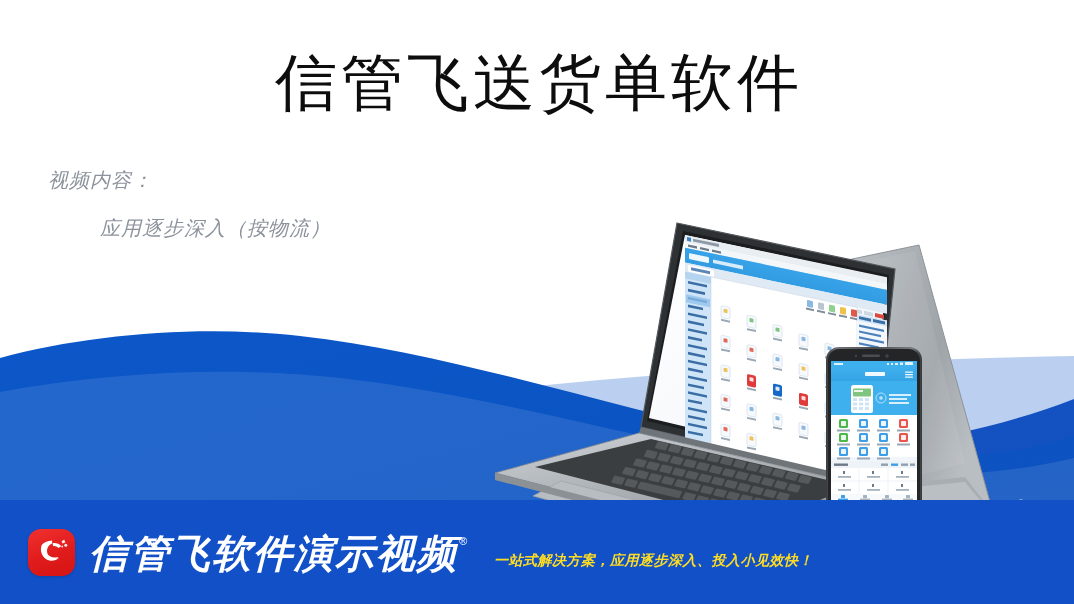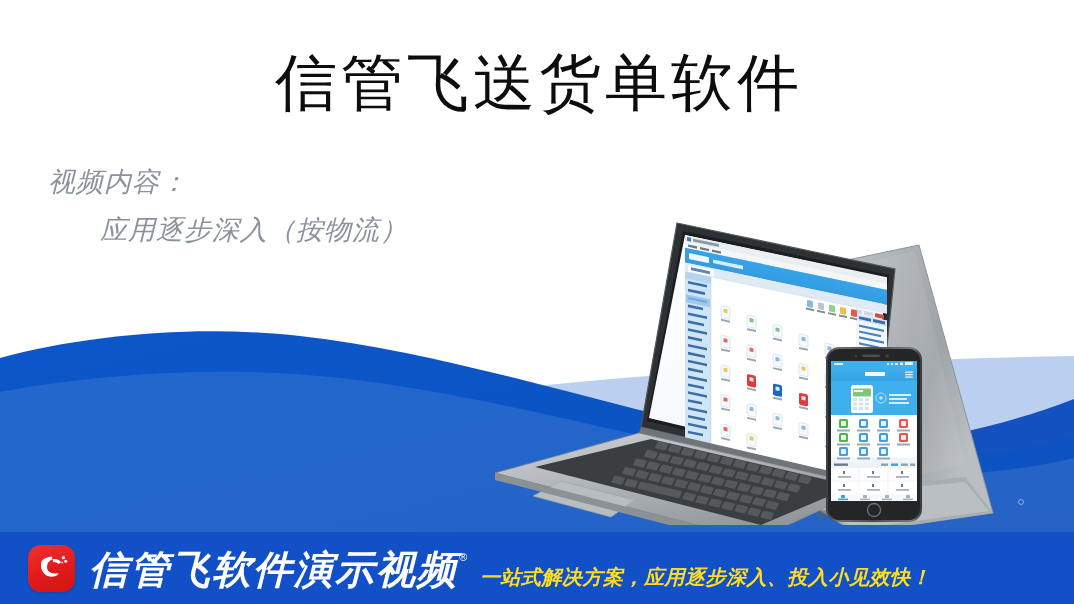--- a/index.html
+++ b/index.html
@@ -39,40 +39,40 @@
     letter-spacing: 4px;
     color: #0d0d0d;
     white-space: nowrap;
   }
 
   
   .subtitle {
     position: absolute;
     left: 48px;
     top: 158px;
-    font-family: Liberation Sans, sans-serif;
+    font-family: Liberation Mono, monospace;
     font-style: italic;
     color: #8c929c;
-    font-size: 27px;
+    font-size: 20px;
     line-height: 48px;
     letter-spacing: 1px;
     white-space: nowrap;
   }
   .subtitle .line2 {
     display: block;
     padding-left: 52px;
   }
 
   
   .banner {
     position: absolute;
     left: 0;
     bottom: 0;
     width: 1074px;
-    height: 72px;
+    height: 104px;
     display: flex;
     align-items: center;
     padding-left: 28px;
     box-sizing: border-box;
   }
   .logo-badge {
     position: relative;
     width: 47px;
     height: 47px;
     border-radius: 13px;
@@ -97,22 +97,22 @@
   .banner-title .reg {
     font-size: 11px;
     font-weight: normal;
     vertical-align: super;
     position: relative;
     top: -8px;
     left: 1px;
     letter-spacing: 0;
   }
   .banner-tagline {
-    margin-left: 14px;
-    font-size: 20px;
+    margin-left: 28px;
+    font-size: 14px;
     font-weight: bold;
     font-style: italic;
     color: #ffdd22;
     letter-spacing: 0.5px;
     white-space: nowrap;
     position: relative;
     top: 9px;
   }
 
   

